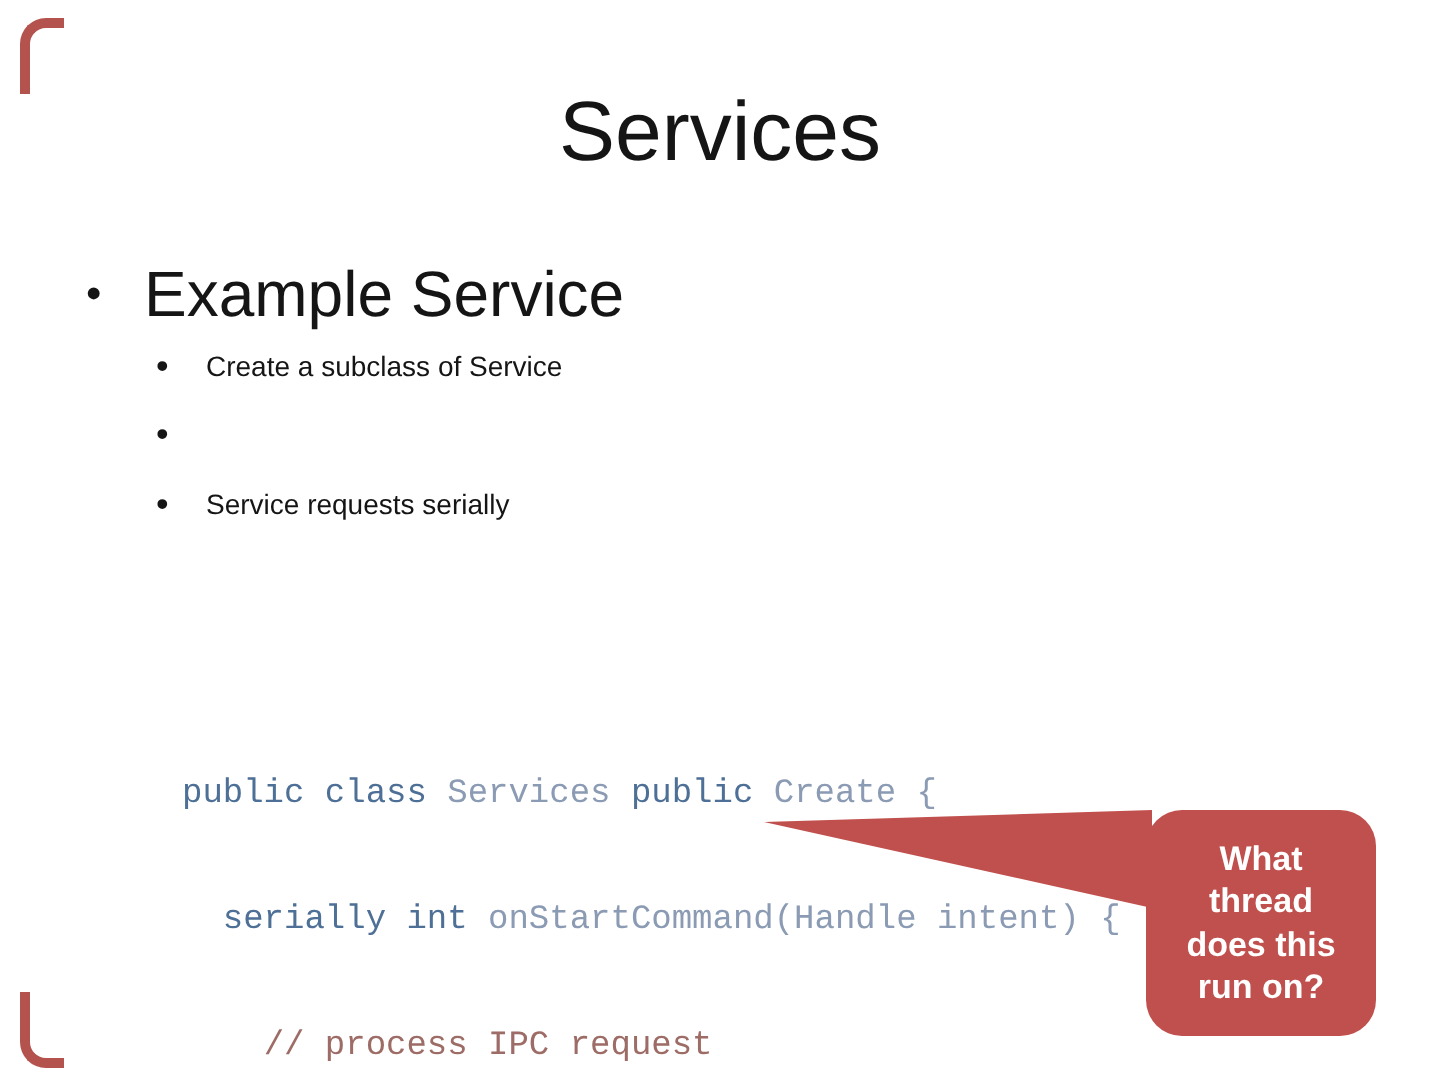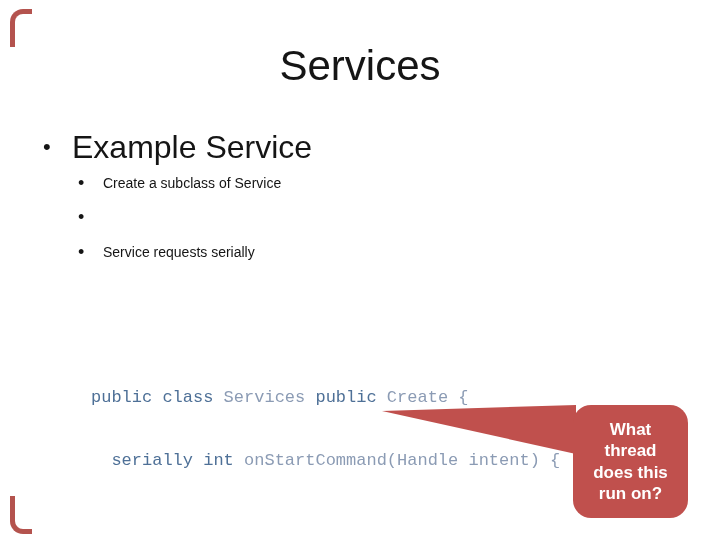--- a/index.html
+++ b/index.html
@@ -145,20 +145,21 @@
     </li>
     <li>
       <span class="l2-dot">•</span>
       <span class="l2-text">Service requests serially</span>
     </li>
   </ul>
 
   <div class="code">
     <div><span class="kw">public class</span><span class="pl"> Services </span><span class="kw">public</span><span class="pl"> Create {</span></div>
     <div><span class="pl">  </span><span class="kw">serially int</span><span class="pl"> onStartCommand(Handle intent) {</span></div>
+    <div><span class="pl">    </span><span class="cm">// process IPC request</span></div>
     
     
   </div>
 
   <svg class="tail-svg" viewBox="378 398 202 62" xmlns="http://www.w3.org/2000/svg">
     <polygon points="382,411 576,405 576,454"></polygon>
   </svg>
 
   <div class="callout">
     <div class="cl-line">What</div>

